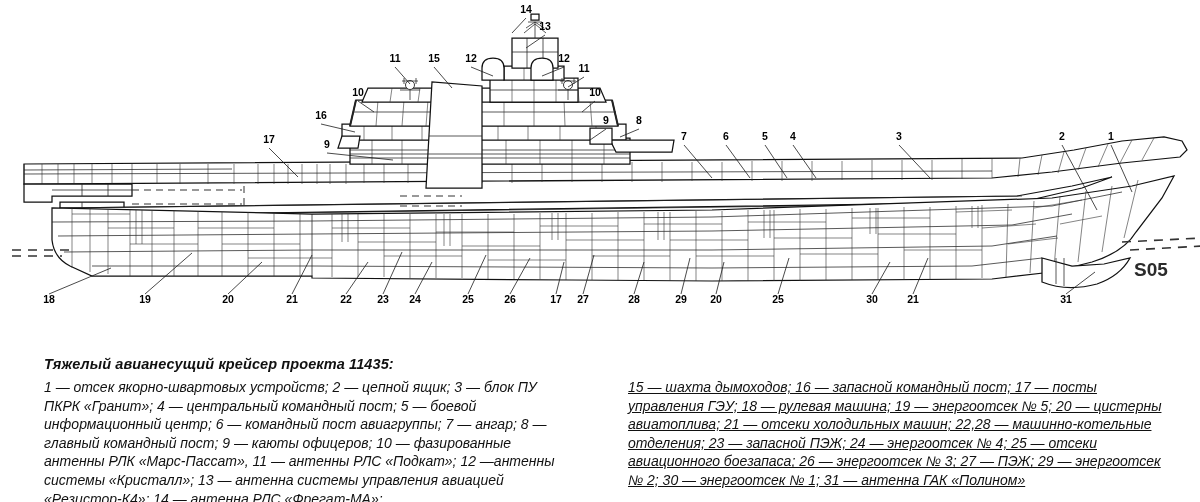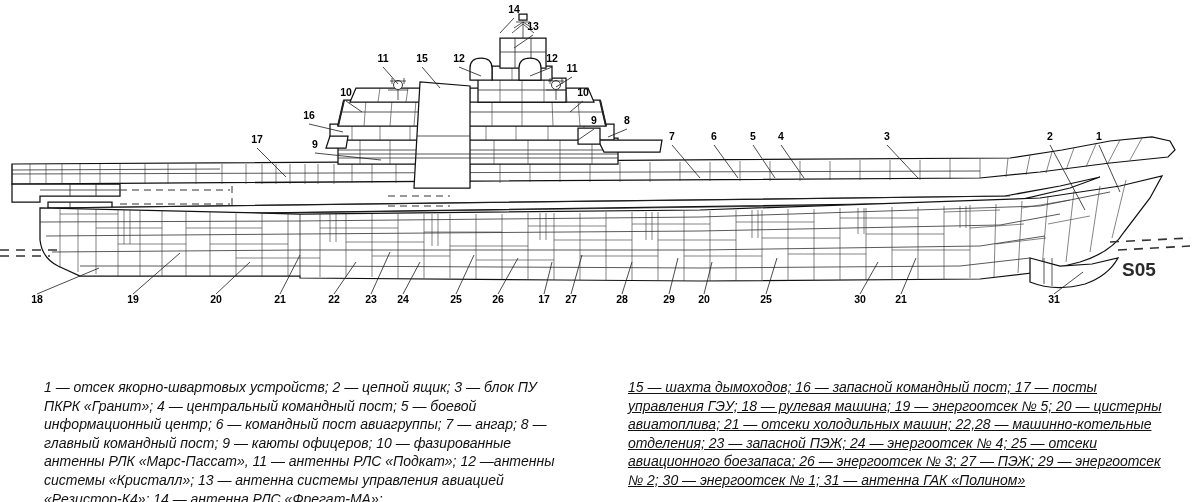--- a/index.html
+++ b/index.html
@@ -7,21 +7,21 @@
     width:1200px;height:502px;
     background:#ffffff;
     font-family:"Liberation Sans", sans-serif;
     color:#000;
     overflow:hidden;
     position:relative;
   }
   #root{position:relative;width:1200px;height:502px;}
 
   
-  #drawing{position:absolute;left:0;top:0;width:1032px;height:340px;}
+  #drawing{position:absolute;left:0;top:0;width:1032px;height:340px;padding-left:12px;}
   #drawing svg{display:block;}
 
   
   #caption{
     position:absolute;left:0;top:352px;width:1200px;height:150px;
   }
   .cap-title{
     position:absolute;left:44px;top:4px;
     font-family:"Liberation Sans", sans-serif;
     font-style:italic;font-weight:bold;font-size:14.5px;
@@ -570,20 +570,21 @@
             <path d="M1054,294 L1083,272" class="ln"></path>
             <text x="1054" y="303" class="lbl">31</text>
           </g>
         </g>
 
     <text class="wm" x="1122" y="276">S05</text>
   </svg>
   </div>
 
   <div id="caption">
+    <div class="cap-title">Тяжелый авианесущий крейсер проекта 11435:</div>
     <div class="cap-col" id="cap-left">
       <p>1 — отсек якорно-швартовых устройств; 2 — цепной ящик; 3 — блок ПУ ПКРК «Гранит»; 4 — центральный командный пост; 5 — боевой информационный центр; 6 — командный пост авиагруппы; 7 — ангар; 8 — главный командный пост; 9 — каюты офицеров; 10 — фазированные антенны РЛК «Марс-Пассат», 11 — антенны РЛС «Подкат»; 12 —антенны системы «Кристалл»; 13 — антенна  системы управления авиацией «Резистор-К4»; 14 — антенна РЛС «Фрегат-МА»;</p>
     </div>
     <div class="cap-col" id="cap-right">
       <p>15 — шахта дымоходов; 16 — запасной командный пост; 17 — посты управления ГЭУ; 18 — рулевая машина; 19 — энергоотсек № 5; 20 — цистерны авиатоплива; 21 — отсеки холодильных машин; 22,28 — машинно-котельные отделения; 23 — запасной ПЭЖ; 24 — энергоотсек № 4; 25 — отсеки авиационного боезапаса; 26 — энергоотсек № 3; 27 — ПЭЖ; 29 — энергоотсек № 2; 30 — энергоотсек № 1; 31 — антенна ГАК «Полином»</p>
     </div>
   </div>
 
 </div>
 

